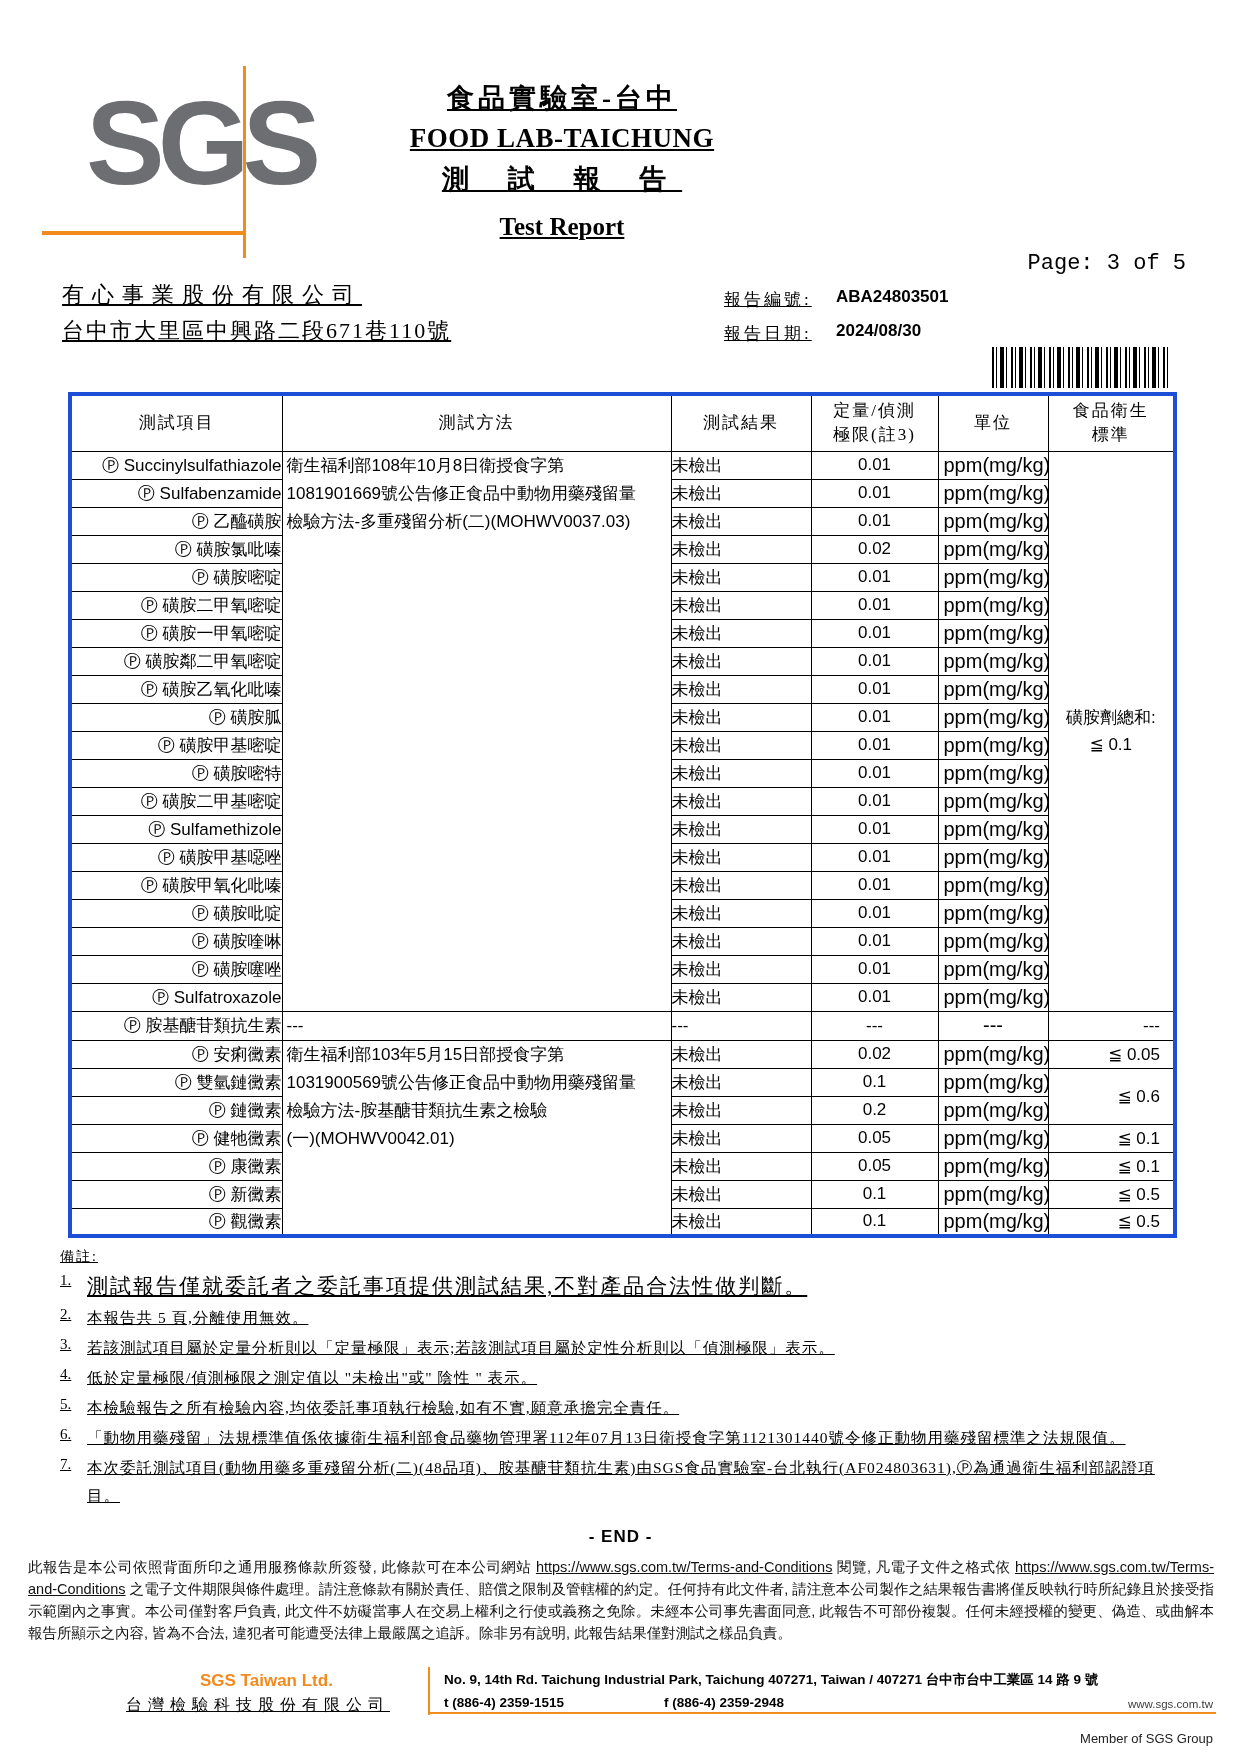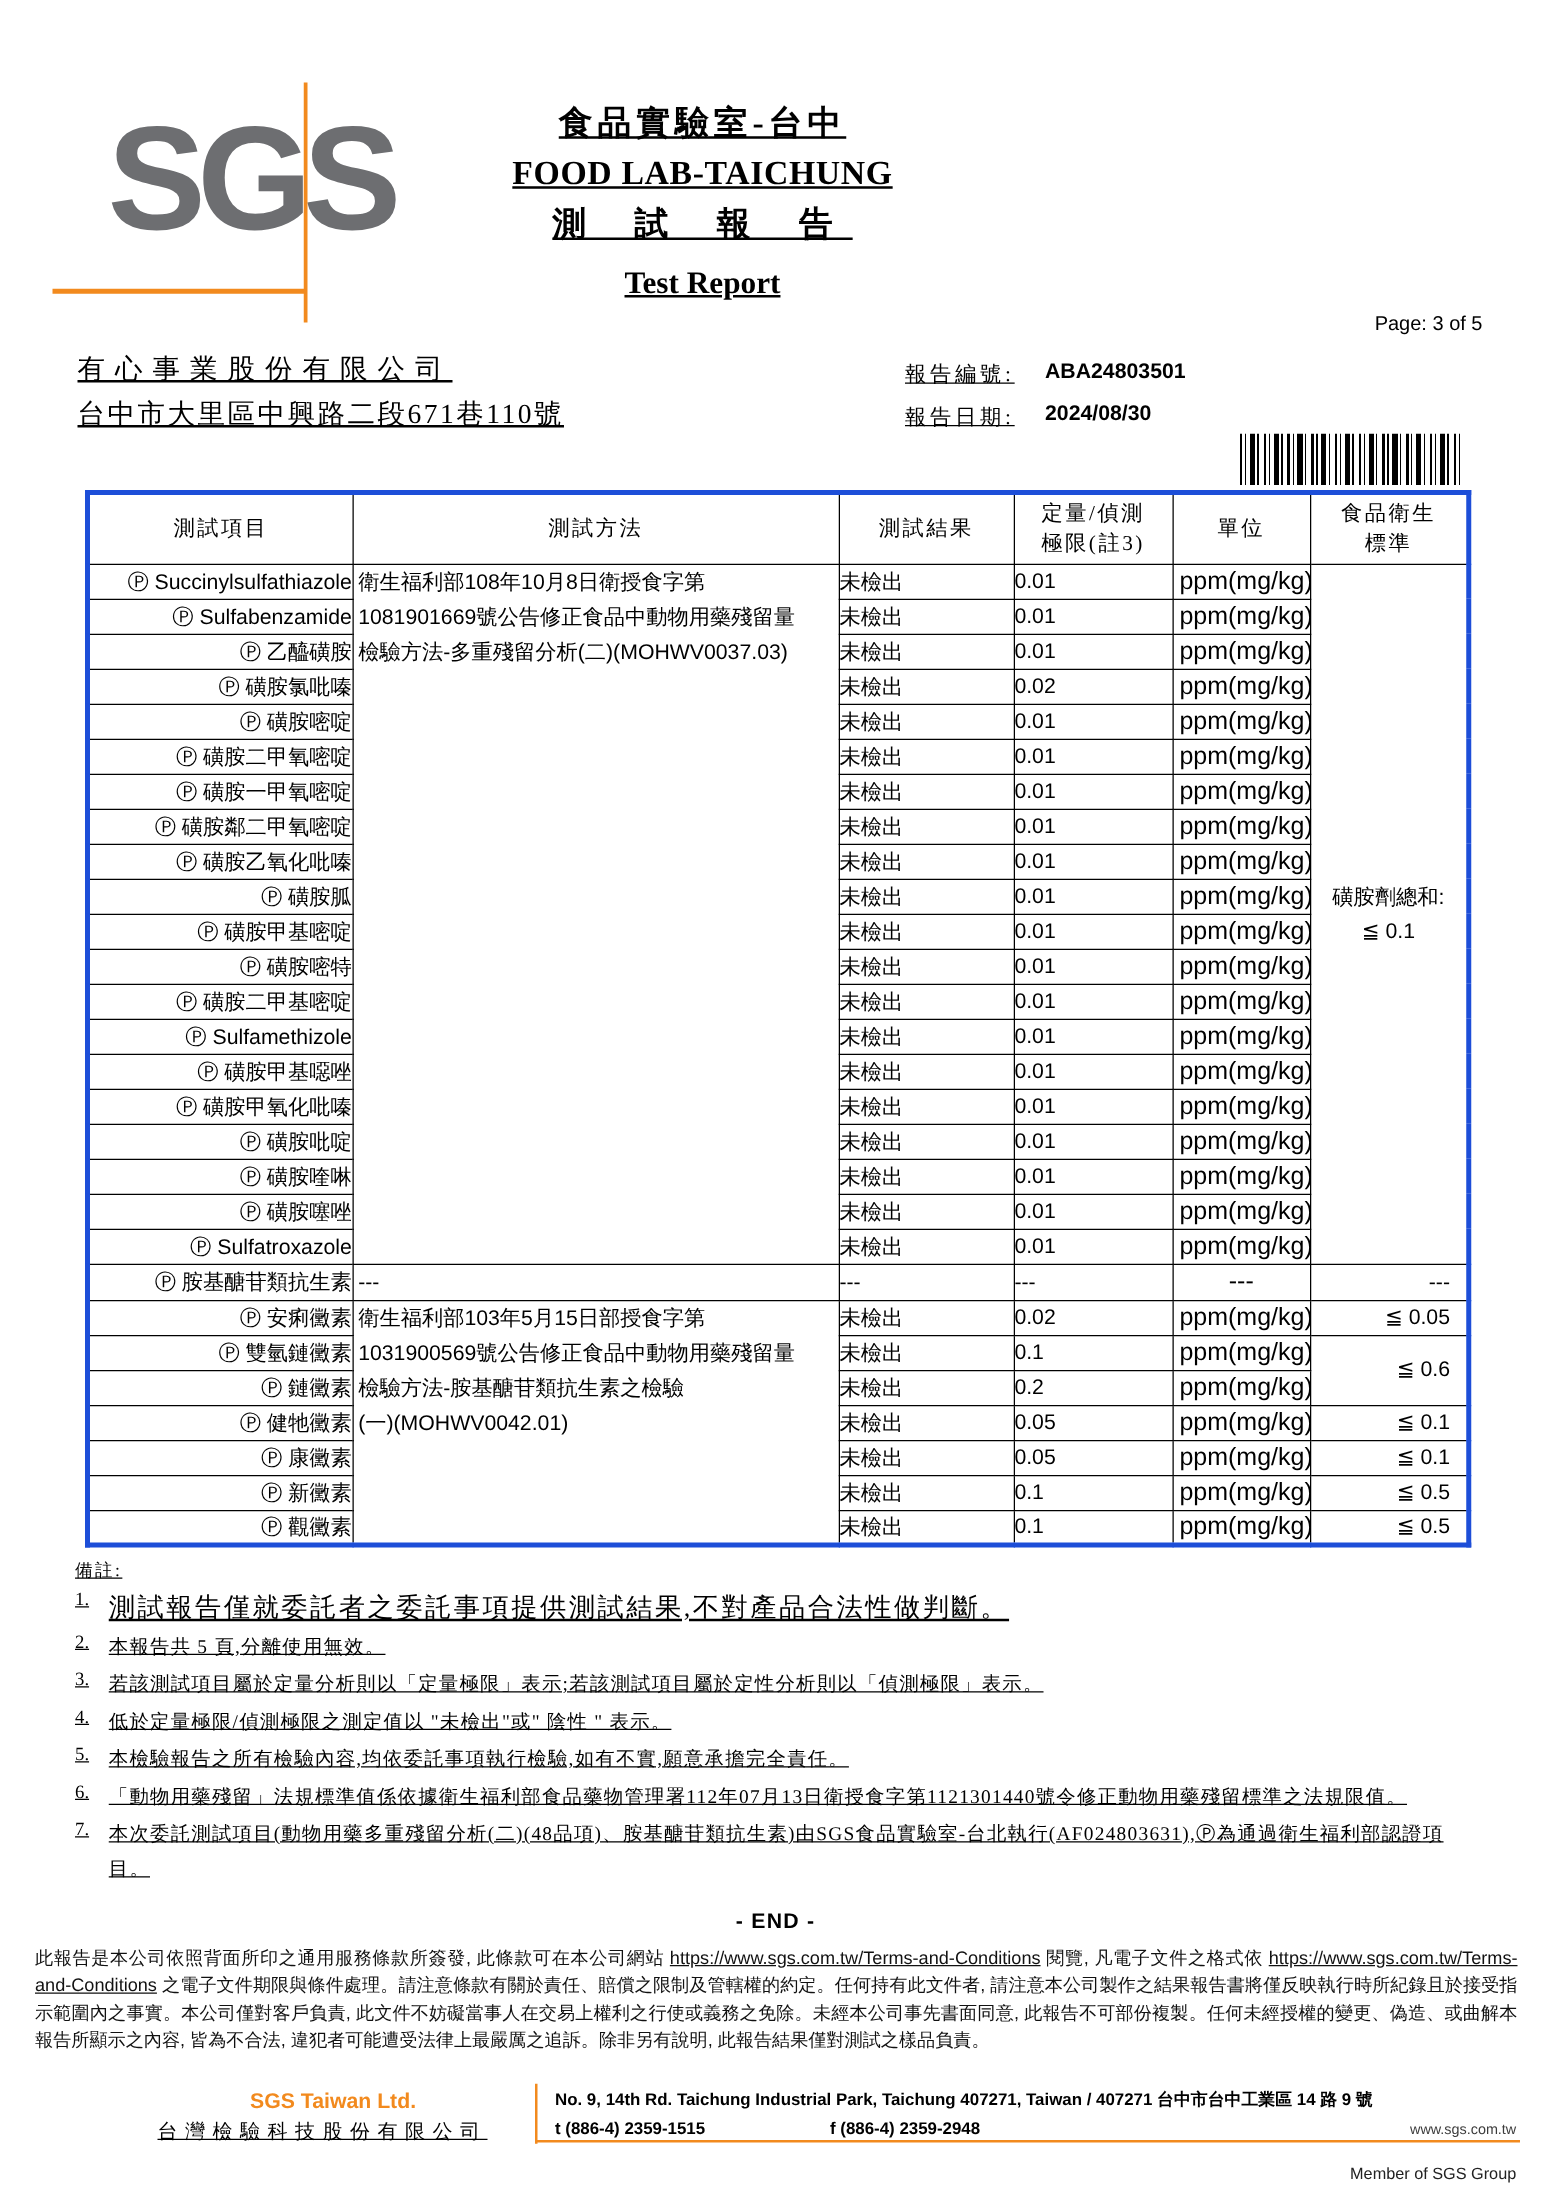--- a/index.html
+++ b/index.html
@@ -15,21 +15,21 @@
   .logo-text{left:86px;top:84px;font-size:118px;line-height:1;font-weight:bold;
     color:#6d6e71;letter-spacing:-7px;font-family:"Liberation Sans","DejaVu Sans",sans-serif;}
   .logo-vline{left:243px;top:66px;width:3px;height:192px;background:#f28a1e;}
   .logo-hline{left:42px;top:231px;width:202px;height:4px;background:#f28a1e;}
   .title-block{left:262px;top:80px;width:600px;text-align:center;}
   .title-block div{font-weight:bold;}
   .t-zh{font-size:27px;letter-spacing:4px;margin-bottom:7px;}
   .t-en{font-size:27px;letter-spacing:0.5px;margin-bottom:7px;}
   .t-rzh{font-size:27px;letter-spacing:16px;margin-bottom:16px;}
   .t-ren{font-size:25px;}
-  .page-label{top:251px;right:55px;font-size:16px;}
+  .page-label{top:251px;right:55px;font-size:22px;font-family:Liberation Mono, monospace;}
 
   
   .client-name{left:62px;top:280px;font-size:22px;letter-spacing:8px;}
   .client-addr{left:62px;top:316px;font-size:22px;letter-spacing:2px;}
   .meta-label{font-size:17px;letter-spacing:3px;}
   .meta-value{font-size:17px;font-weight:bold;}
   .rn-l{left:724px;top:288px;} .rn-v{left:836px;top:287px;}
   .rd-l{left:724px;top:322px;} .rd-v{left:836px;top:321px;}
   .barcode{left:992px;top:347px;width:178px;height:41px;
     background:repeating-linear-gradient(90deg,
@@ -41,21 +41,21 @@
   table{border-collapse:collapse;table-layout:fixed;width:1105px;border:4px solid #1d4ed8;}
   th,td{border:1px solid #000;overflow:hidden;}
   thead tr{height:57px;}
   th{font-family:"Liberation Serif","DejaVu Serif",serif;font-weight:normal;
      font-size:17px;letter-spacing:2px;line-height:24px;padding:0;}
   tbody tr{height:28px;}
   td{font-size:17px;padding:0;white-space:nowrap;}
   td.item{text-align:right;padding-left:5px;}
   td.method{vertical-align:top;text-align:left;padding-left:4px;line-height:28px;}
   td.result{text-align:left;}
-  td.limit{text-align:left;margin-left:36px;}
+  td.limit{text-align:center;margin-left:36px;}
   td.unit{text-align:left;padding-left:5px;font-size:20px;}
   td.unit.center{text-align:center;padding-left:0;}
   td.std-center{text-align:center;line-height:27px;}
   td.std-right{text-align:right;padding-right:13px;}
 
   
   .notes{left:60px;top:1248px;width:1112px;}
   .notes-label{font-size:14px;letter-spacing:2px;margin-bottom:4px;}
   .note{display:flex;align-items:flex-start;margin-bottom:2px;}
   .note-num{width:27px;flex:0 0 27px;font-size:15px;padding-top:2px;}

